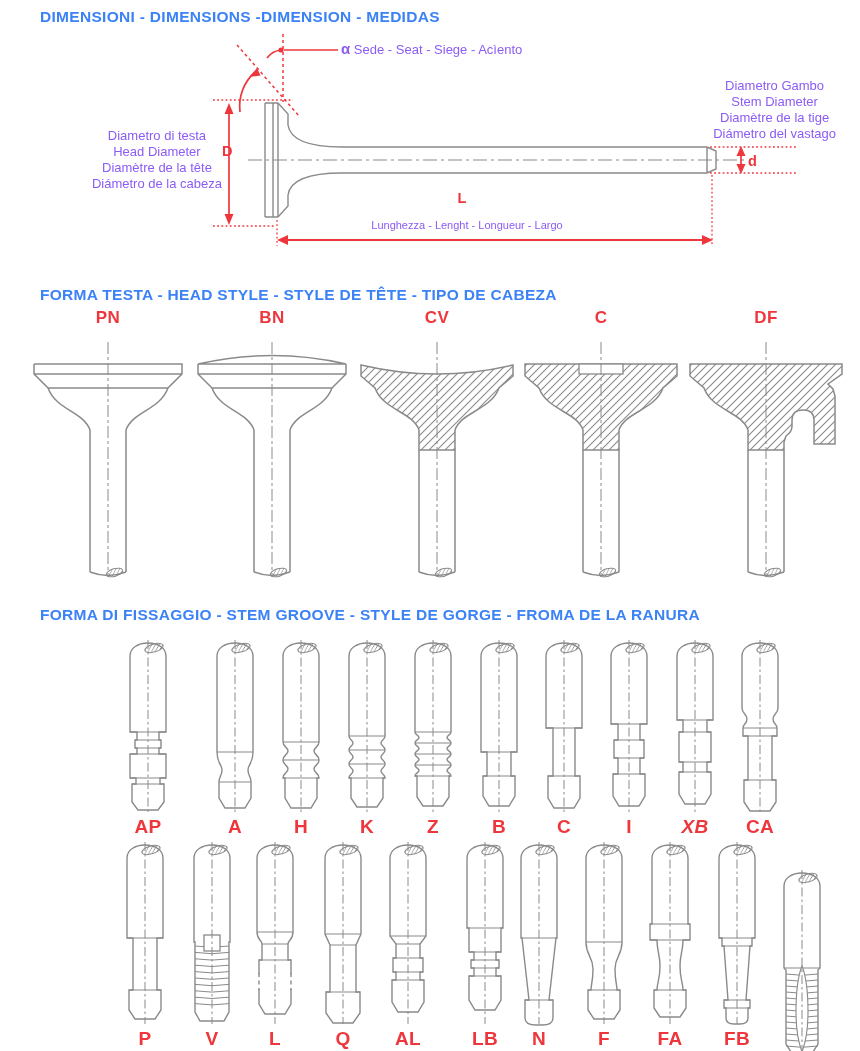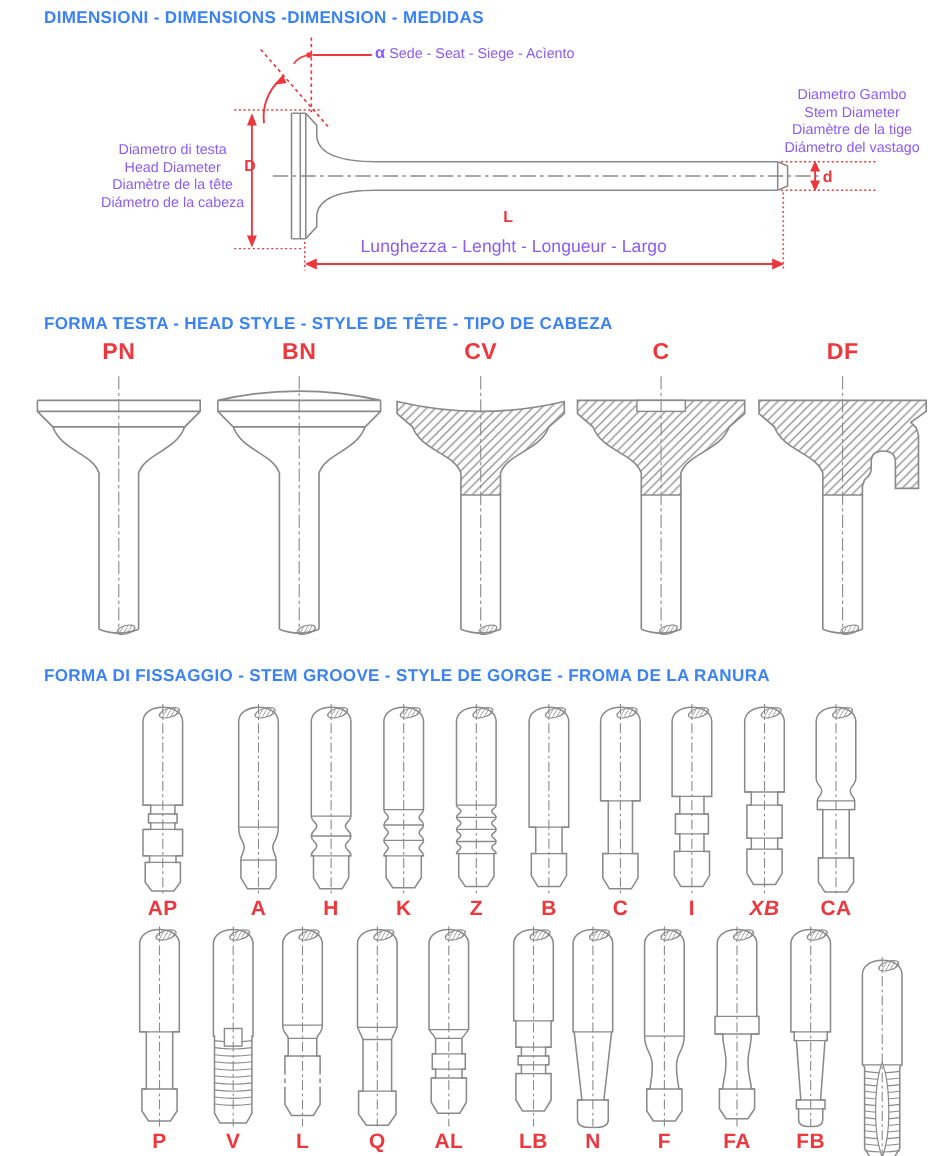--- a/index.html
+++ b/index.html
@@ -4,21 +4,21 @@
 <style>
   html,body{margin:0;padding:0;background:#fff;}
   .page{position:relative;width:860px;height:1051px;background:#fff;overflow:hidden;
         font-family:"Liberation Sans","DejaVu Sans",sans-serif;}
   .sec-title{position:absolute;font-size:15.5px;font-weight:bold;letter-spacing:.3px;color:#3b82f6;white-space:nowrap;}
   .redtxt{position:absolute;color:#8b5cf6;font-size:13px;line-height:16px;white-space:nowrap;}
   .redtxt.right{text-align:center;}
   .sym{position:absolute;color:#EE373D;font-weight:bold;font-size:14.5px;}
   .fig{position:absolute;}
   .slabel{position:absolute;left:0;width:100%;text-align:center;color:#EE373D;font-weight:bold;font-size:19px;letter-spacing:.4px;}
-  .hlabel{position:absolute;left:0;top:0;width:100%;text-align:center;color:#EE373D;font-weight:bold;font-size:21px;letter-spacing:.4px;}
+  .hlabel{position:absolute;left:0;top:0;width:100%;text-align:center;color:#EE373D;font-weight:bold;font-size:17px;letter-spacing:.4px;}
   svg{display:block;}
 </style>
 </head>
 <body>
 
 <div class="page">
 
   <div class="sec-title" style="left:40px;top:8px">DIMENSIONI - DIMENSIONS -DIMENSION - MEDIDAS</div>
 
   <svg width="860" height="235" viewBox="0 0 860 235" style="position:absolute;left:0;top:28px">
@@ -70,21 +70,21 @@
   <div class="redtxt right" style="right:638px;top:128px">
     <div>Diametro di testa</div>
     <div>Head Diameter</div>
     <div>Diamètre de la tête</div>
     <div>Diámetro de la cabeza</div>
   </div>
 
   <div class="sym" style="left:222px;top:143px">D</div>
   <div class="sym" style="left:748px;top:153px">d</div>
   <div class="sym" style="left:430px;top:190px;width:64px;text-align:center">L</div>
-  <div class="redtxt" style="left:315px;top:217px;width:304px;text-align:center;font-size:16px">Lunghezza - Lenght - Longueur - Largo</div>
+  <div class="redtxt" style="left:315px;top:217px;width:304px;text-align:center;font-size:11px">Lunghezza - Lenght - Longueur - Largo</div>
 
   <div class="sec-title" style="left:40px;top:286px">FORMA TESTA - HEAD STYLE - STYLE DE TÊTE - TIPO DE CABEZA</div>
   <div id="headRow">
       <div class="fig" style="left: 24px; top: 308px; width: 168px; height: 274px;">
         <div class="hlabel">PN</div>
                  <div style="position:absolute;top:26px;left:0">
           <svg width="168" height="246" viewBox="0 0 168 246">
             <defs>
  <pattern id="hat" width="8" height="8" patternUnits="userSpaceOnUse">
    <path d="M-2 2 l4 -4 M0 8 L8 0 M6 10 l4 -4" stroke="#8A8A8A" stroke-width="1.1"></path>

